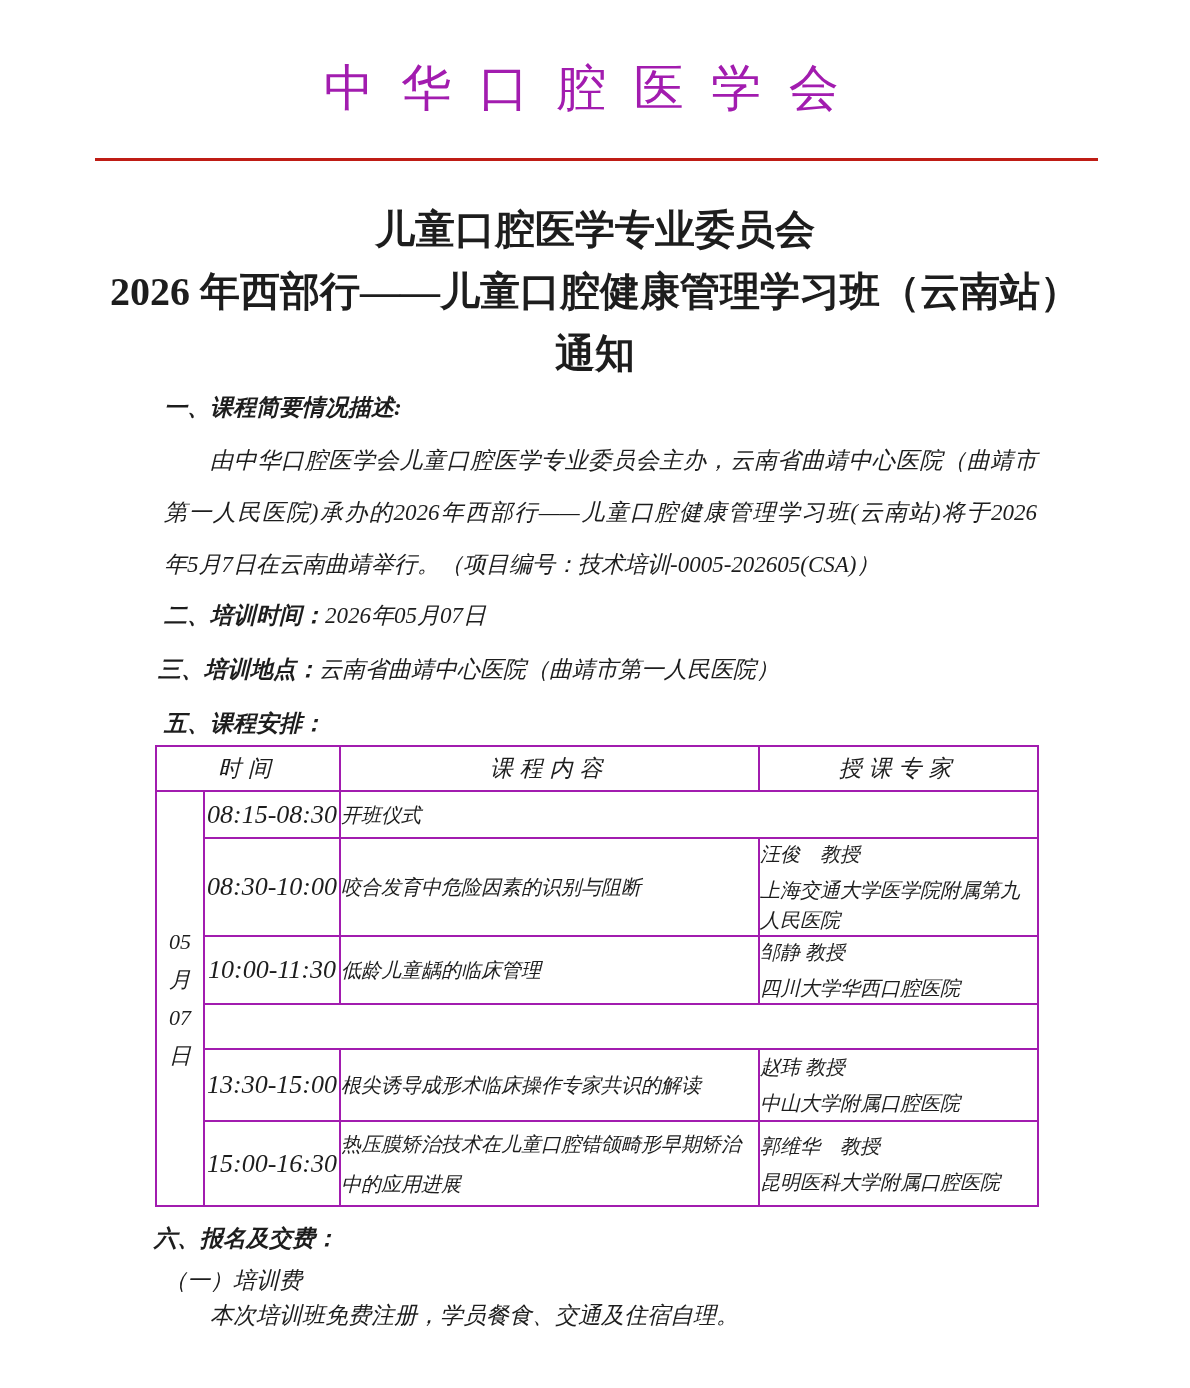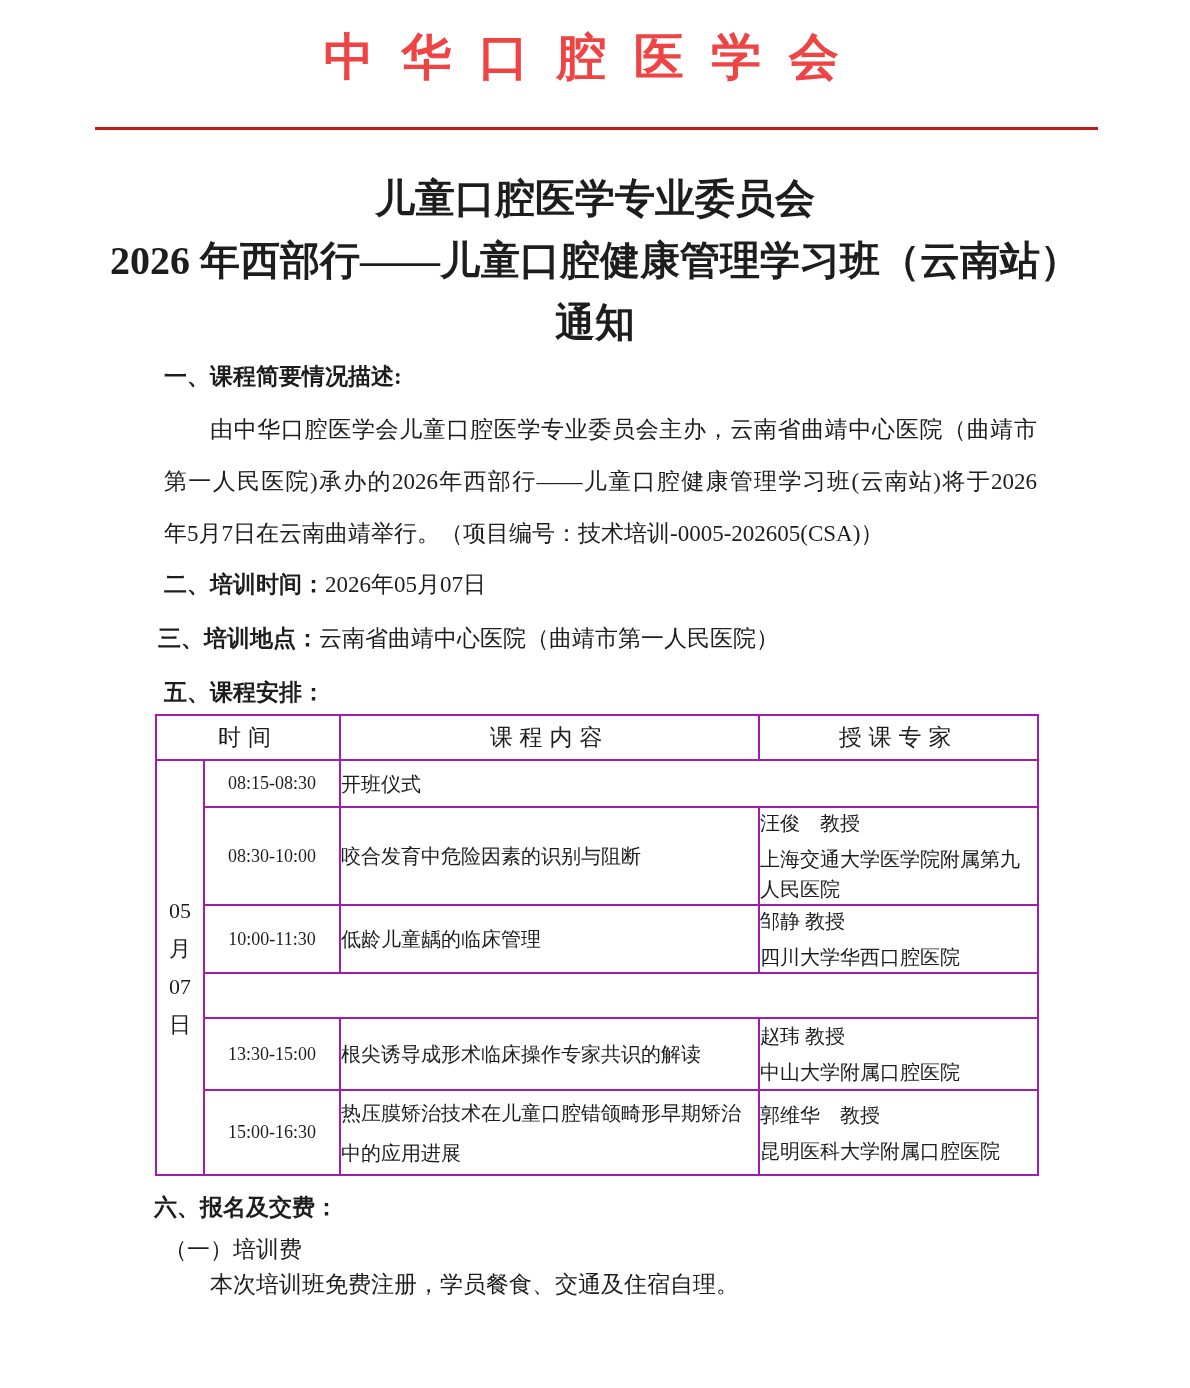--- a/index.html
+++ b/index.html
@@ -2,28 +2,28 @@
 <html><head>
 <meta charset="utf-8">
 <style>
   html,body{margin:0;padding:0;}
   body{
     width:1190px;height:1388px;background:#ffffff;overflow:hidden;
     font-family:"Liberation Serif","DejaVu Serif",serif;
     color:#1d1d1d;
   }
   .org-title{
-    margin-top:22px;text-align:center;
-    font-size:50px;font-weight:bold;color:#ef4444;
+    margin-top:53px;text-align:center;
+    font-size:50px;font-weight:normal;color:#a21caf;
     letter-spacing:0.55em;line-height:70px;white-space:nowrap;
   }
   .header-rule{height:3px;background:#bf1d15;margin:35px 92px 0 95px;}
   .doc-titles{margin-top:38px;text-align:center;font-weight:bold;}
   .doc-title-line{font-size:40px;line-height:62px;}
-  .content{margin:0 153px 0 164px;font-size:23px;}
+  .content{margin:0 153px 0 164px;font-size:23px;font-style:italic;}
   .sec{line-height:30px;}
   .bold{font-weight:bold;}
   .mt-s2{margin-top:10px;}
   .mt-24{margin-top:24px;}
   .out6{margin-left:-6px;}
   .out10{margin-left:-10px;}
   .para{margin-top:12px;}
   .p-line{font-size:23px;line-height:52px;text-align:justify;}
   .p-just{text-align-last:justify;}
   .p-indent{text-indent:2em;}
@@ -32,21 +32,21 @@
 
   table.schedule{
     border-collapse:collapse;table-layout:fixed;
     width:882px;margin:6px 0 0 -9px;
   }
   table.schedule td, table.schedule th{
     border:2px solid #a21caf;padding:0;vertical-align:middle;
     font-weight:normal;
   }
   th.hdr{font-weight:bold;font-size:23px;letter-spacing:0.3em;height:41px;text-align:center;}
-  td.time-cell{font-size:18px;text-align:center;}
+  td.time-cell{font-size:26px;text-align:center;}
   td.course-cell{font-size:20px;text-align:left;padding:0 4px 0 11px;line-height:40px;}
   td.expert-cell{font-size:20px;text-align:left;padding:0 2px;}
   .expert-name{line-height:30px;}
   .expert-affil{line-height:30px;margin-top:6px;}
   td.day-cell{
     border-right:none;font-size:22px;text-align:left;vertical-align:top;
     padding-top:56px;
   }
   .day-stack{display:flex;flex-direction:column;align-items:center;gap:14px;line-height:24px;}
   td.break-cell{border-left:none;height:43px;}

